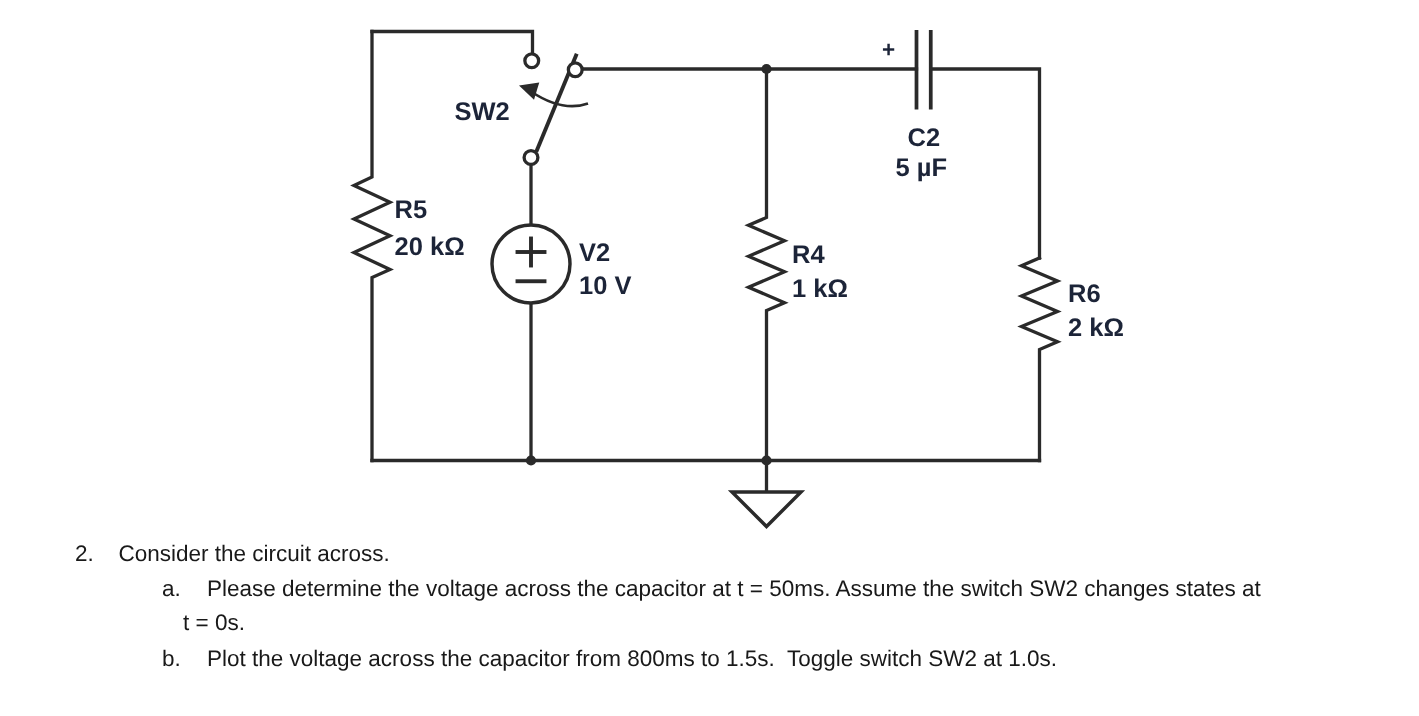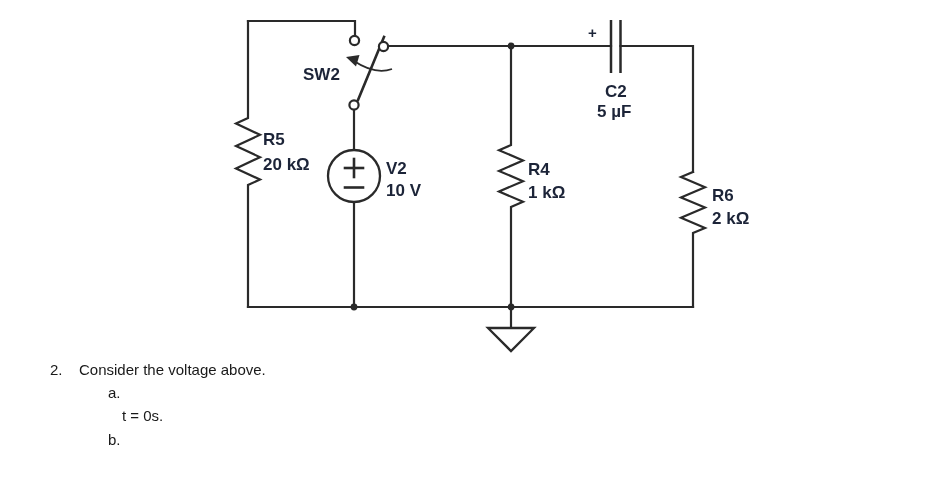--- a/index.html
+++ b/index.html
@@ -99,20 +99,22 @@
     <text x="528" y="175">R4</text>
     <text x="528" y="198">1 kΩ</text>
     <text x="588" y="38" class="plus">+</text>
     <text x="605" y="97">C2</text>
     <text x="597" y="117">5 µF</text>
     <text x="712" y="201">R6</text>
     <text x="712" y="224">2 kΩ</text>
   </svg>
 
   <div class="ptext" style="left:50px;top:361px;">2.</div>
-  <div class="ptext" style="left:79px;top:361px;">Consider the voltage above.</div>
+  <div class="ptext" style="left:79px;top:361px;">Consider the circuit across.</div>
 
   <div class="ptext" style="left:108px;top:384px;">a.</div>
+  <div class="ptext" style="left:138px;top:384px;">Please determine the voltage across the capacitor at t = 50ms. Assume the switch SW2 changes states at</div>
   <div class="ptext" style="left:122px;top:407px;">t = 0s.</div>
 
   <div class="ptext" style="left:108px;top:431px;">b.</div>
+  <div class="ptext" style="left:138px;top:431px;">Plot the voltage across the capacitor from 800ms to 1.5s.  Toggle switch SW2 at 1.0s.</div>
 
 </div>
 
 </body></html>

